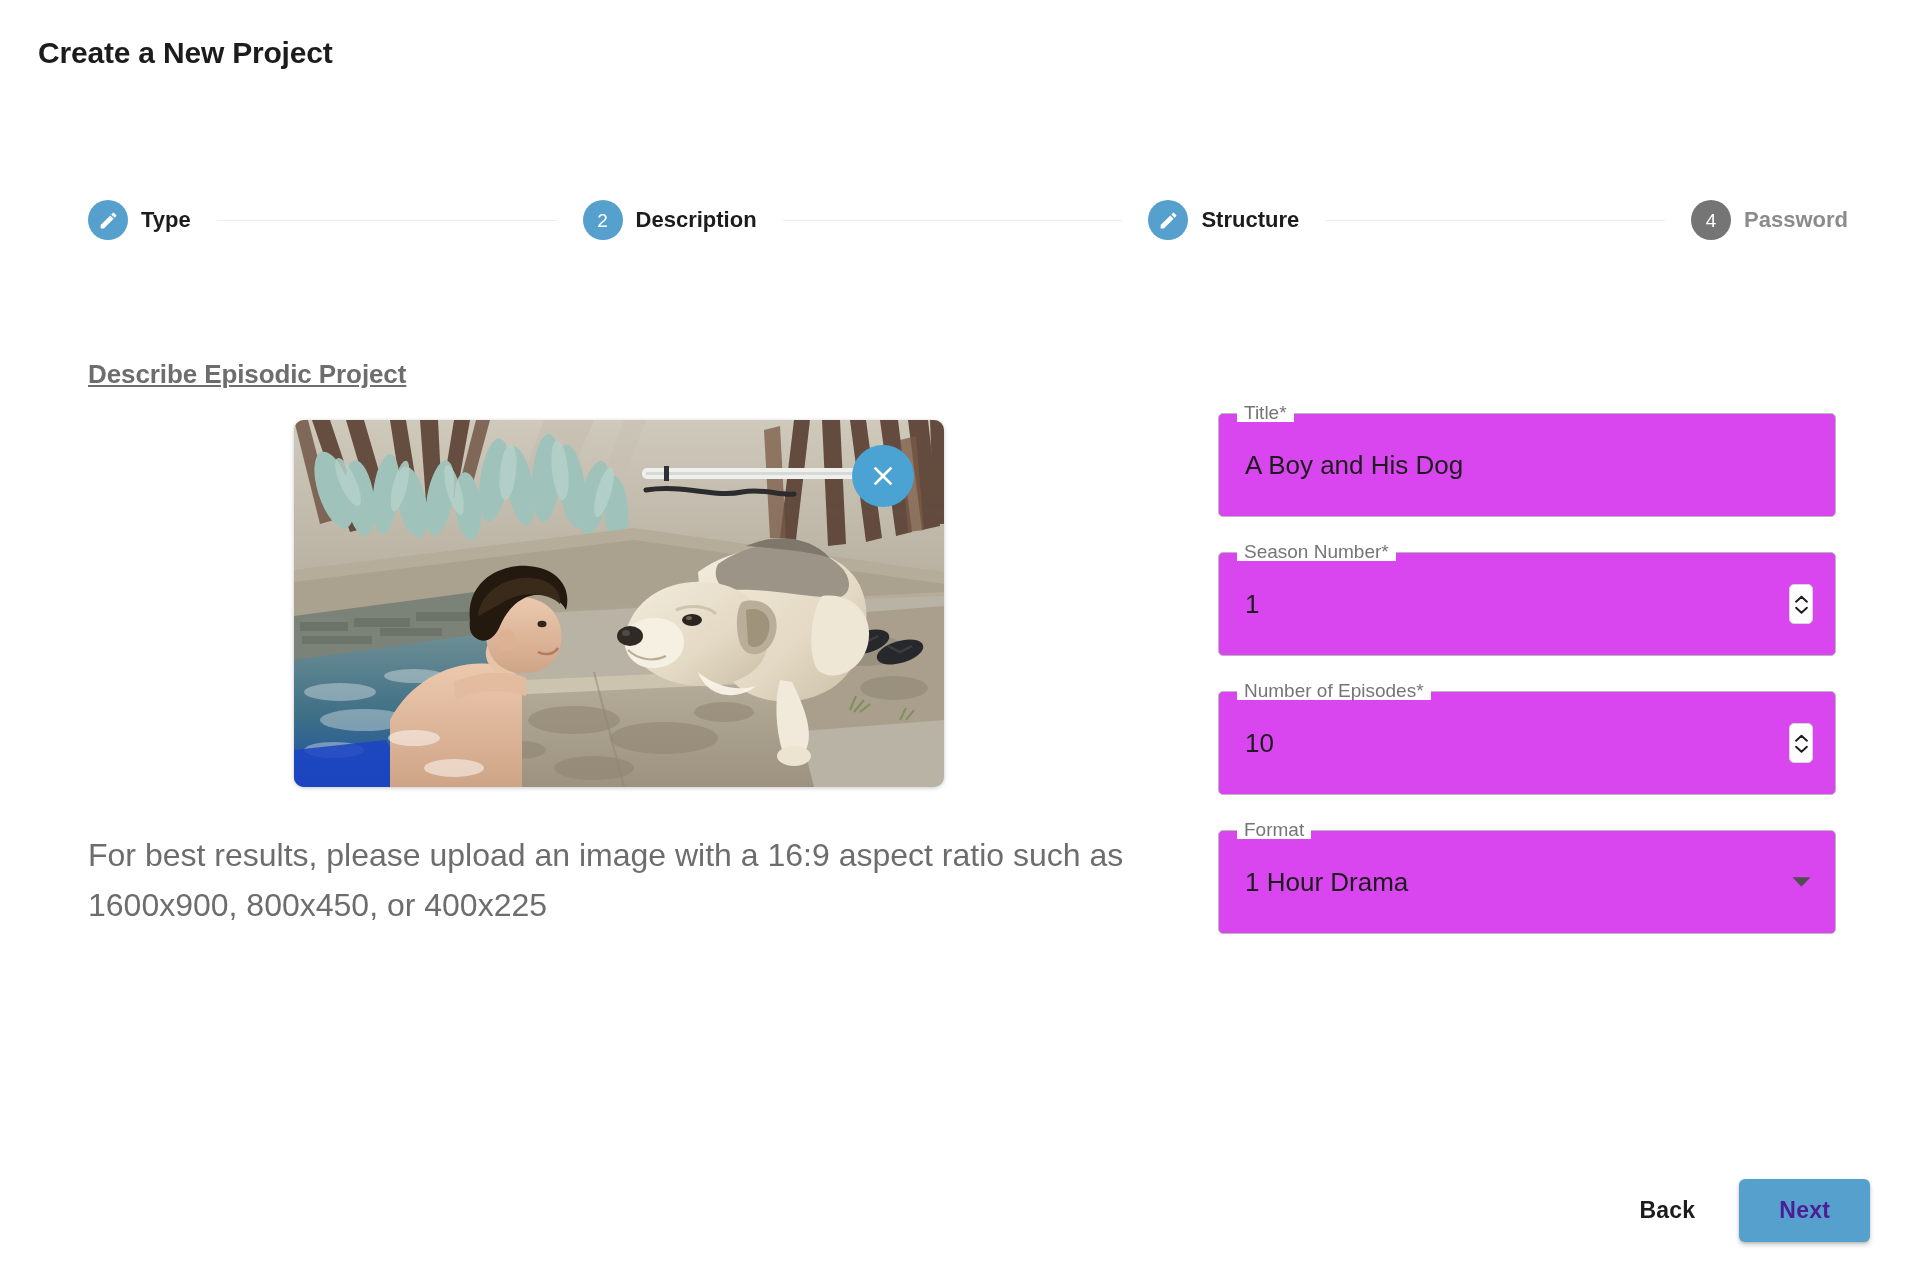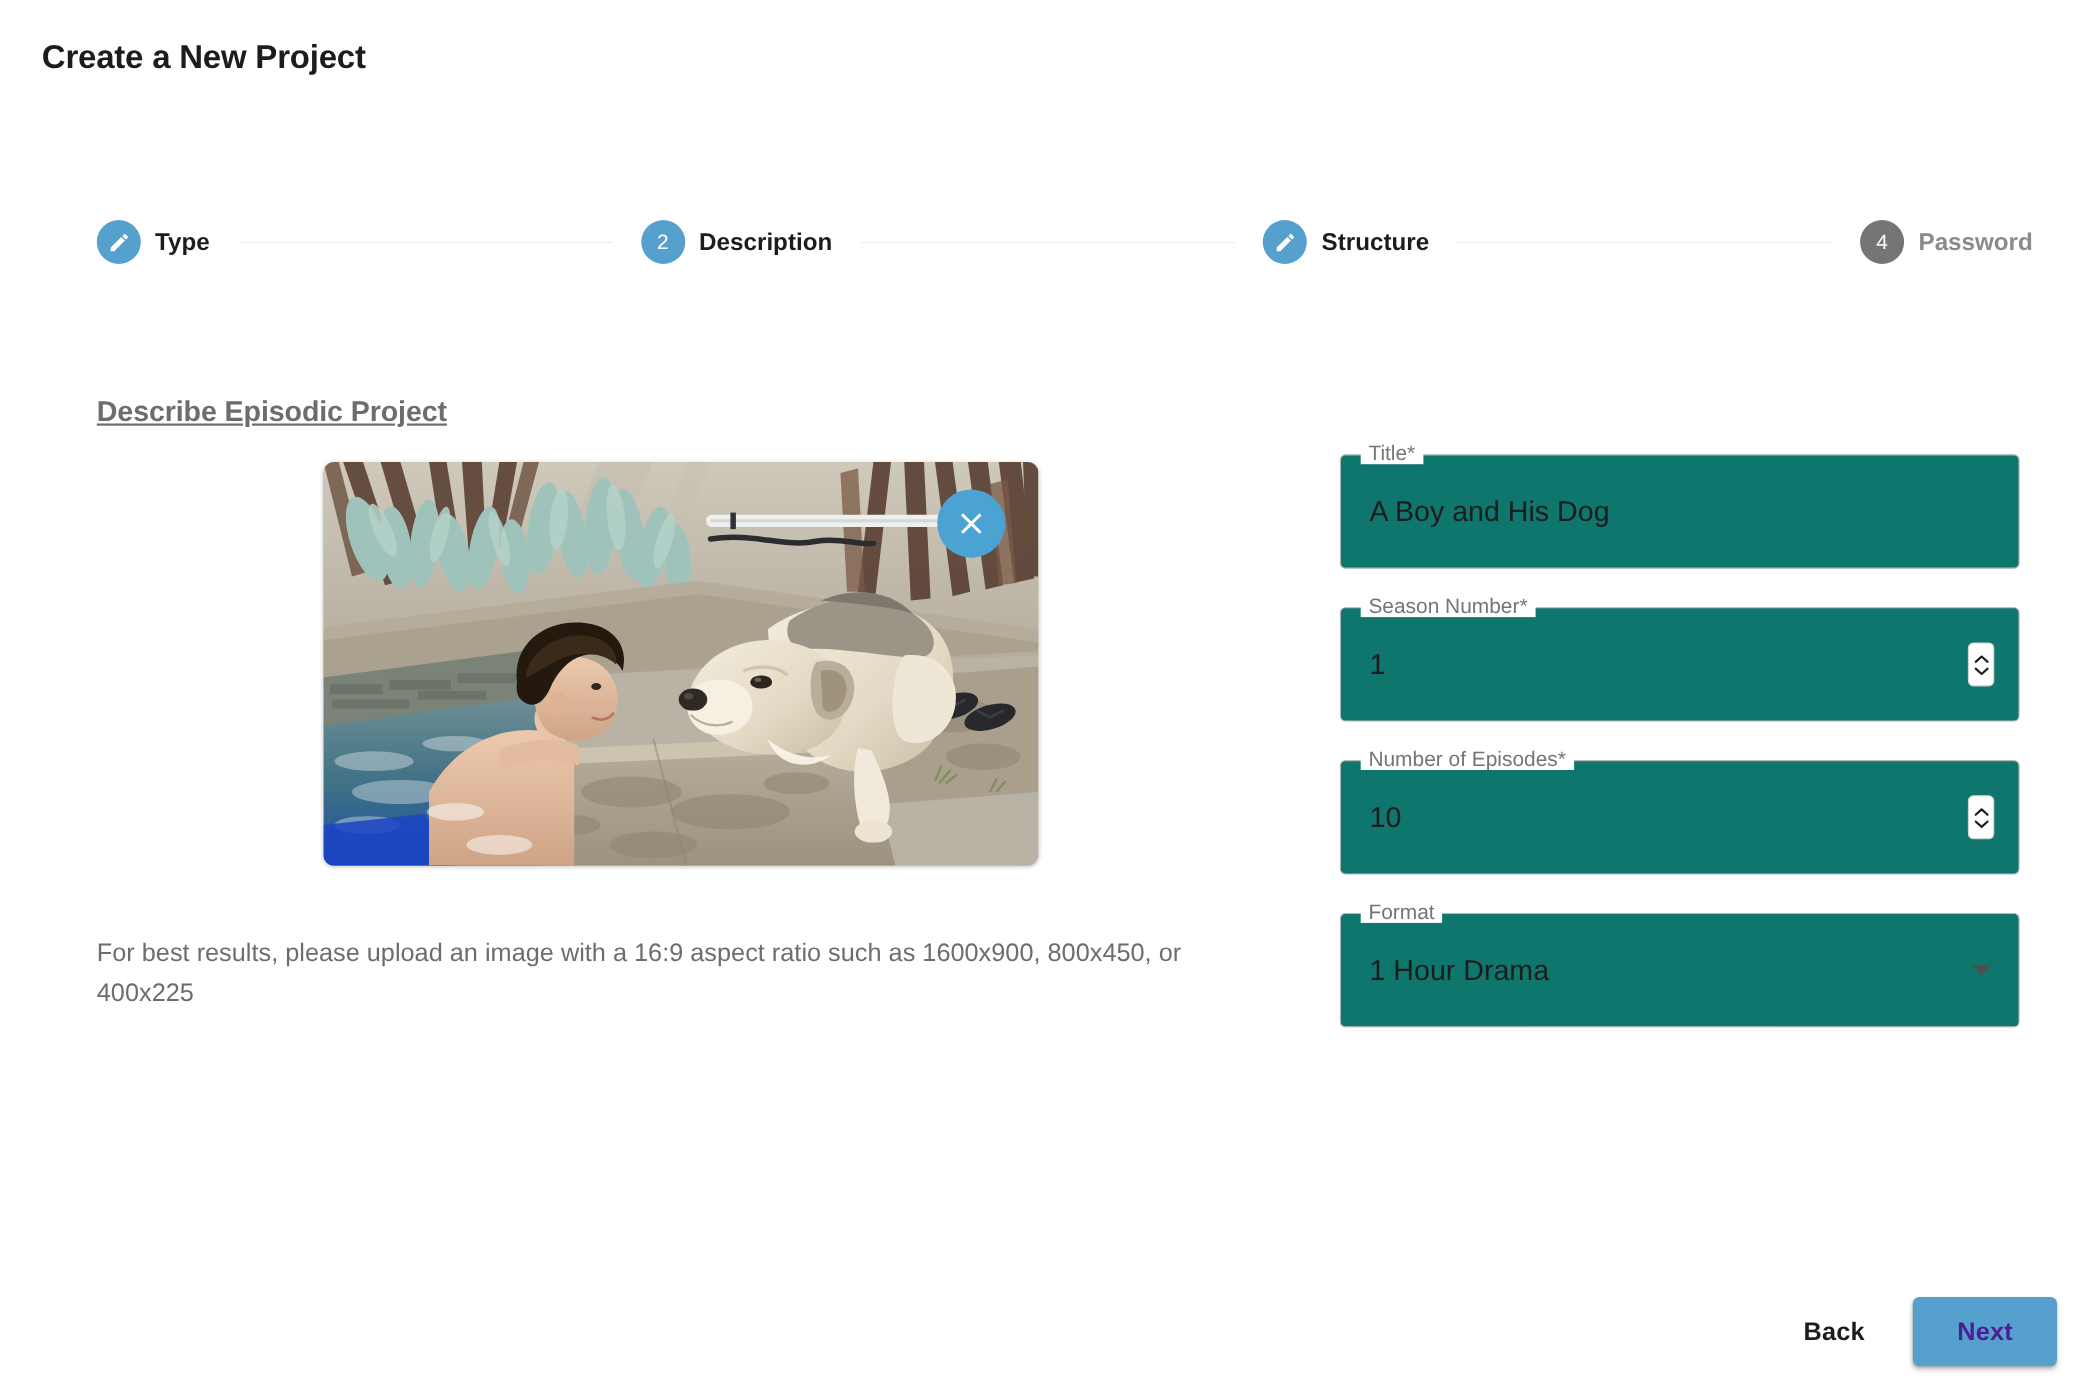--- a/index.html
+++ b/index.html
@@ -121,22 +121,22 @@
     border: none;
     cursor: pointer;
     display: flex;
     align-items: center;
     justify-content: center;
     padding: 0;
   }
   .remove-image-btn svg { display: block; }
 
   .upload-hint {
-    margin-top: 62px;
-    font-size: 23px;
+    margin-top: 44px;
+    font-size: 32px;
     line-height: 1.56;
     color: #6d6d6d;
     max-width: 1060px;
   }
 
   
   .form-col {
     position: absolute;
     left: 1218px;
     top: 413px;
@@ -146,21 +146,21 @@
     position: relative;
     margin-bottom: 35px;
   }
   .field:last-child { margin-bottom: 0; }
   .field-outline {
     position: relative;
     width: 100%;
     height: 104px;
     border: 1px solid #b9b9b9;
     border-radius: 5px;
-    background: #0f766e;
+    background: #d946ef;
     display: flex;
     align-items: center;
     padding: 0 22px 0 26px;
   }
   .field-legend {
     position: absolute;
     top: -11px;
     left: 18px;
     background: #ffffff;
     padding: 0 7px;

